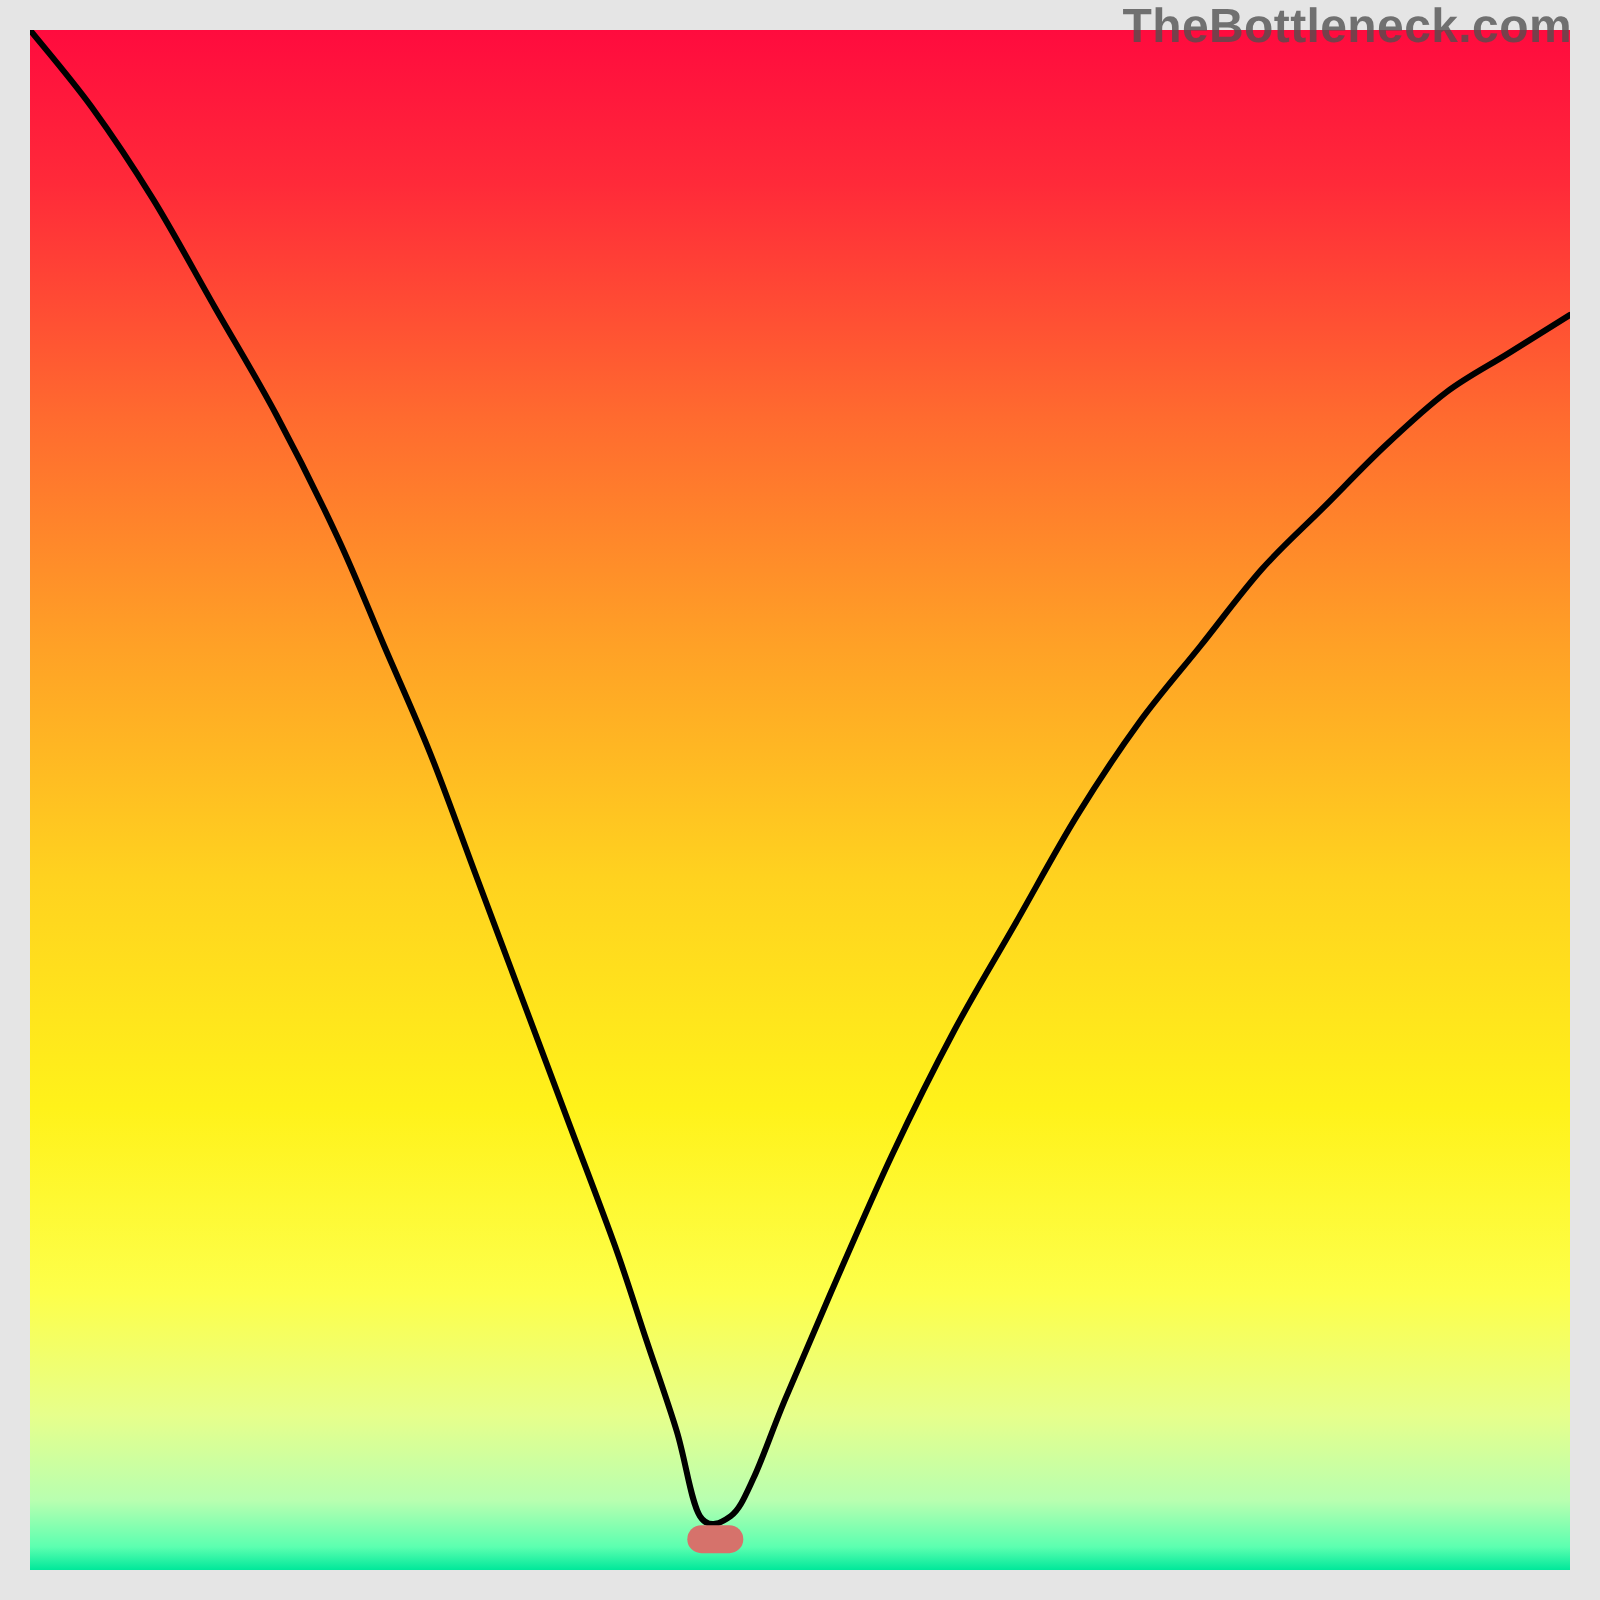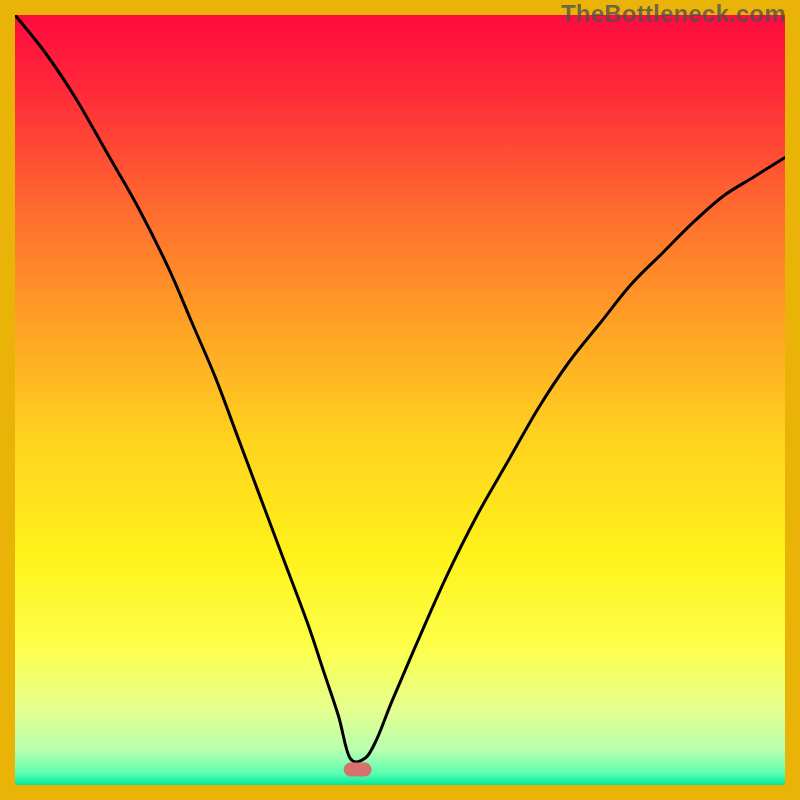--- a/index.html
+++ b/index.html
@@ -7,21 +7,21 @@
     padding: 0;
     width: 800px;
     height: 800px;
     background: #000;
     overflow: hidden;
   }
   .stage {
     position: relative;
     width: 800px;
     height: 800px;
-    background: #eab308;
+    background: #e5e5e5;
   }
   .plot-area {
     position: absolute;
     left: 15px;
     top: 15px;
     width: 770px;
     height: 770px;
   }
   .watermark {
     position: absolute;

